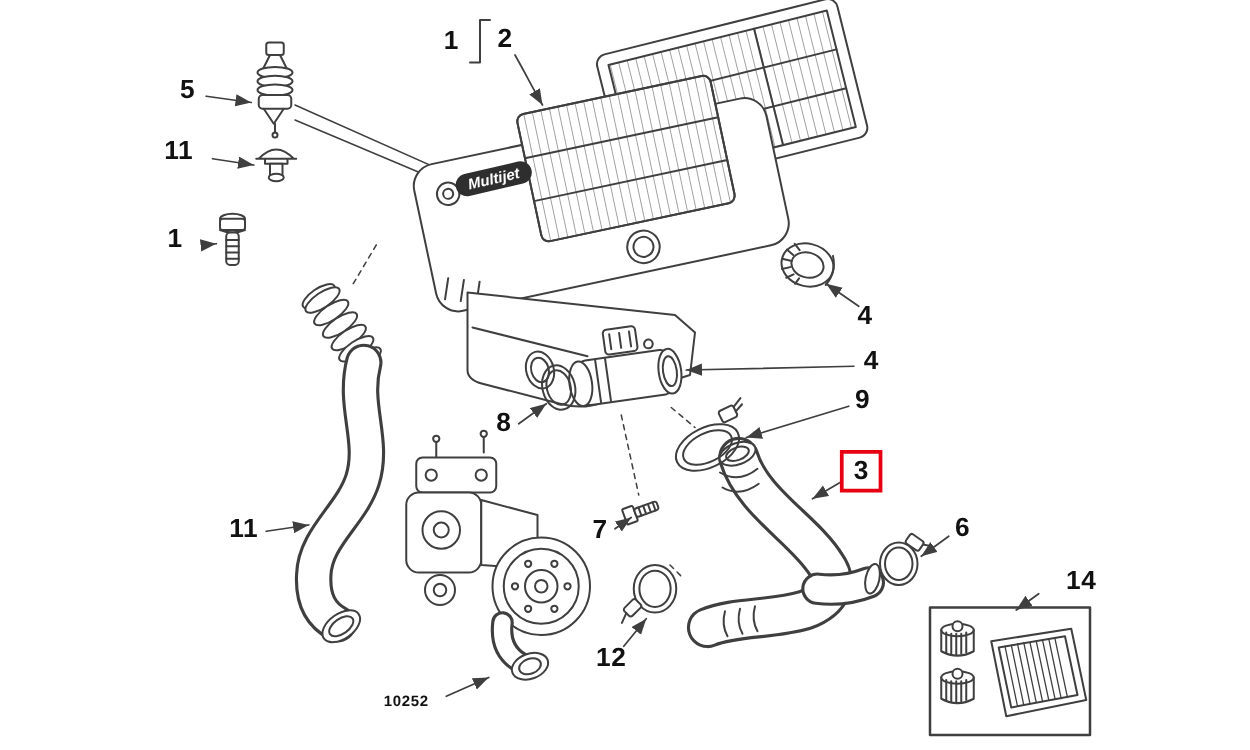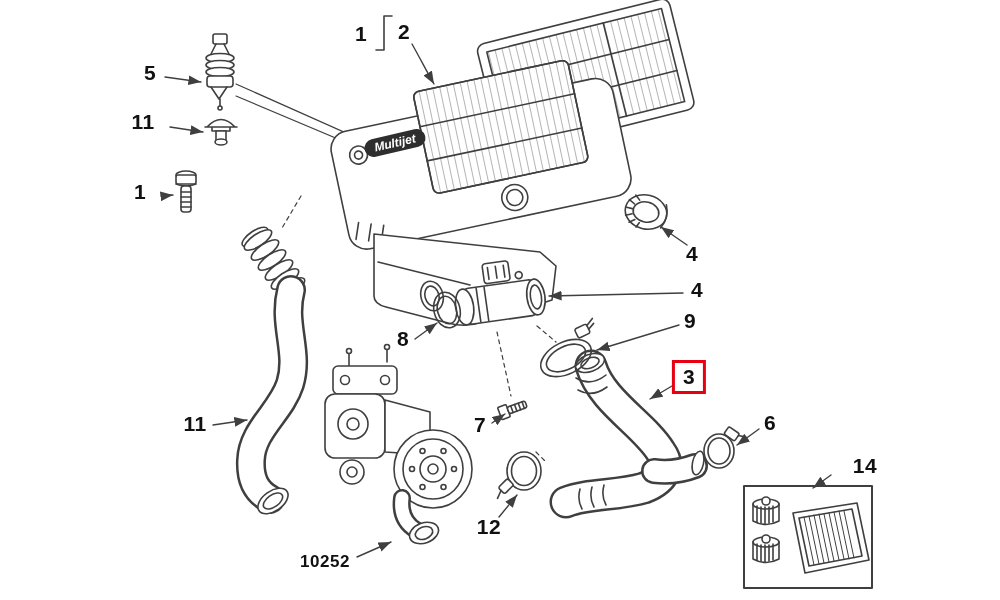--- a/index.html
+++ b/index.html
@@ -1,21 +1,21 @@
 <!DOCTYPE html>
 <html><head>
 <meta charset="utf-8">
 <style>
   html,body{margin:0;padding:0;background:#fff;}
   #stage{position:relative;width:1000px;height:600px;background:#ffffff;overflow:hidden;
          font-family:"Liberation Sans", sans-serif;}
   #lineart{position:absolute;left:0;top:0;width:1000px;height:600px;}
   .lbl{position:absolute;transform:translate(-50%,-50%);font-weight:700;font-size:21px;
        color:#111;letter-spacing:.5px;user-select:none;line-height:1;}
-  .lbl.small{font-size:17px;}
+  .lbl.small{font-size:12px;}
   .lbl.red{border:3px solid #e60012;padding:3px 8px 4px 8px;background:#fff;}
   .badge{position:absolute;transform:translate(-50%,-50%) rotate(-13deg);
          background:#2e2e2e;color:#fff;font-style:italic;font-weight:700;font-size:12px;
          padding:2px 10px;border-radius:11px;white-space:nowrap;}
   svg *{vector-effect:non-scaling-stroke;}
 </style>
 </head>
 <body>
 
 <div id="stage">

